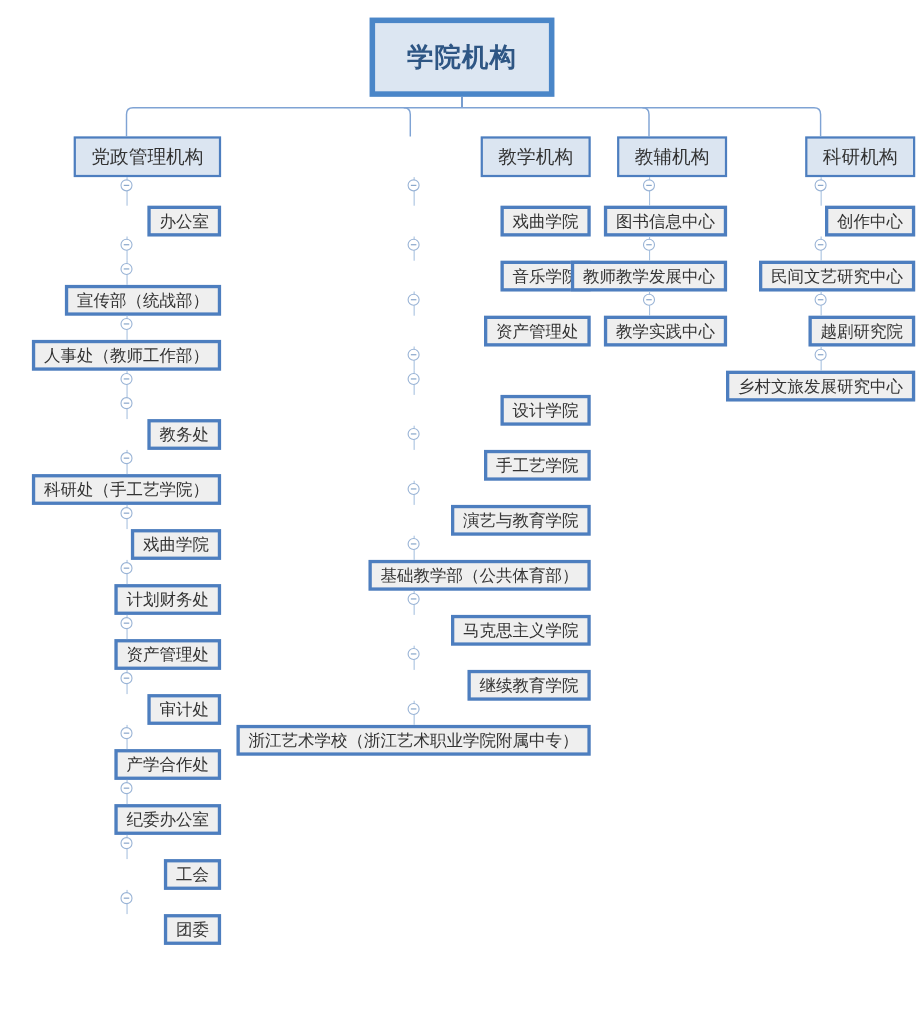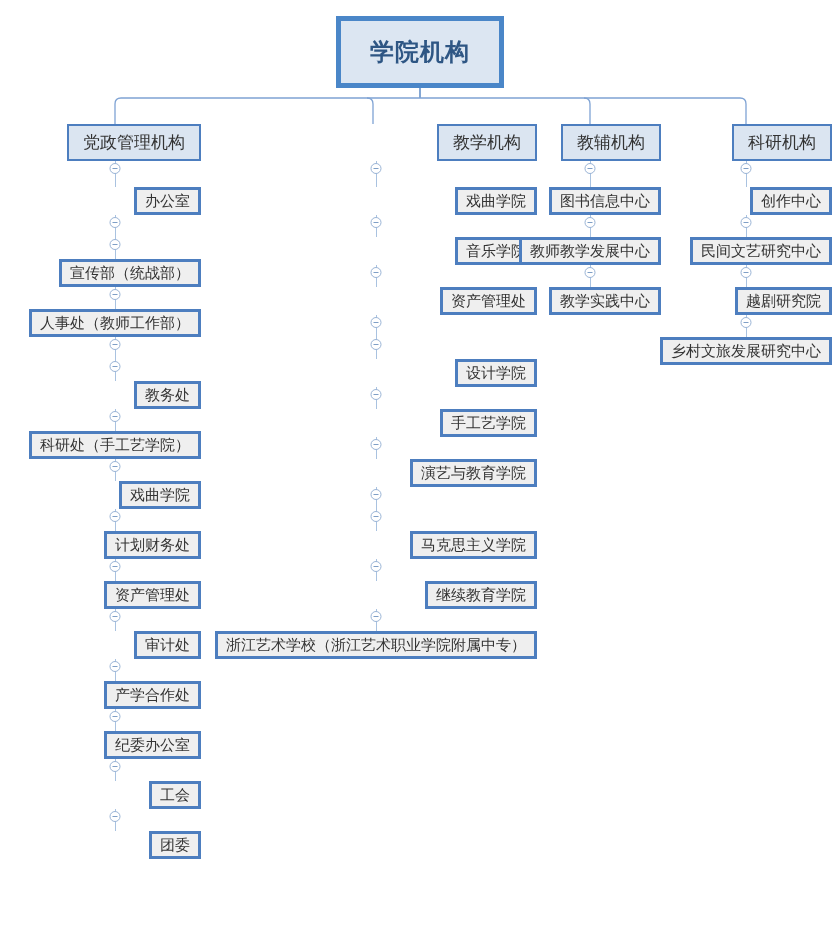--- a/index.html
+++ b/index.html
@@ -223,20 +223,21 @@
           <span class="minus"></span>
         </span>
       </div>
       <div class="node item">演艺与教育学院</div>
       <div class="connector">
         <span class="cline"></span>
         <span class="collapse">
           <span class="minus"></span>
         </span>
       </div>
+      <div class="node item">基础教学部（公共体育部）</div>
       <div class="connector">
         <span class="cline"></span>
         <span class="collapse">
           <span class="minus"></span>
         </span>
       </div>
       <div class="node item">马克思主义学院</div>
       <div class="connector">
         <span class="cline"></span>
         <span class="collapse">

